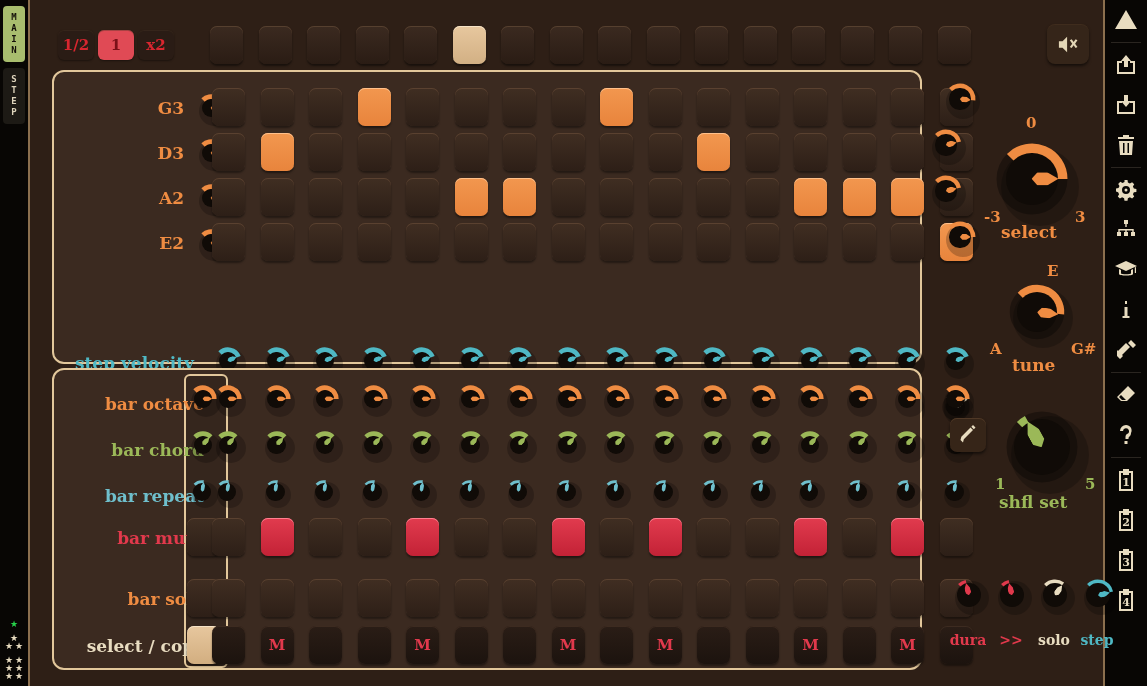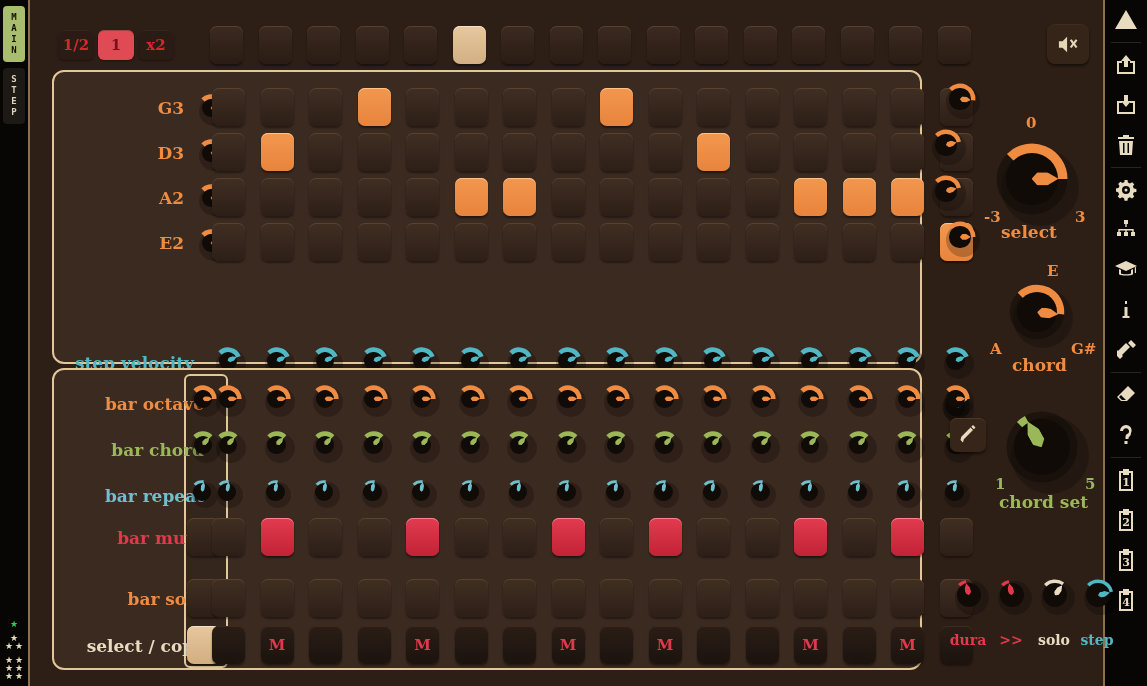--- a/index.html
+++ b/index.html
@@ -1544,37 +1544,37 @@
             </svg>
             <div class="cap" style="left: 9.6px; top: 9.6px; width: 40.8px; height: 40.8px;"></div>
             <div class="ptr" style="width: 10.2px; height: 21.216px; margin-left: -5.1px; margin-top: -21.216px; transform: rotate(95.4deg) translateY(0px); transform-origin: 50% 100%; left: 50%; top: 50%;">
               <div style="width: 10.2px; height: 21.216px; background: rgb(239, 140, 66); border-radius: 10.2px 10.2px 5.1px 5.1px; clip-path: polygon(50% 0%, 100% 42%, 100% 78%, 50% 100%, 0% 78%, 0% 42%);"></div>
             </div>
           </div>
         </div>
         <div class="klabel" style="left: 122px; top: 262px; color: rgb(239, 140, 66);">E</div>
         <div class="klabel" style="left: 65px; top: 340px; color: rgb(239, 140, 66);">A</div>
         <div class="klabel" style="left: 146px; top: 340px; color: rgb(239, 140, 66);">G#</div>
-        <div class="ktitle" style="left: 87px; top: 355px; color: rgb(239, 140, 66);">chord</div>
+        <div class="ktitle" style="left: 87px; top: 355px; color: rgb(239, 140, 66);">tune</div>
         <div class="bigknob" style="left: 78px; top: 408px;">
           <div class="knob" style="width: 78px; height: 78px;">
             <div style="position: absolute; left: 7.8px; top: 7.8px; width: 78px; height: 78px; border-radius: 50%; background: rgba(0, 0, 0, 0.22);"></div>
             <svg width="78" height="78" style="position: absolute; left: 0px; top: 0px;">
               <circle cx="39" cy="39" r="28.86" fill="none" stroke="#00000055" stroke-width="13.260000000000002"></circle>
               <path d="M 18.59289829495624 18.59289829495624 A 28.86 28.86 0 0 1 25.096588965424495 13.709789213934101" fill="none" stroke="#9bb858" stroke-width="13.260000000000002" stroke-linecap="butt"></path>
             </svg>
             <div class="cap" style="left: 10.92px; top: 10.92px; width: 56.16px; height: 56.16px;"></div>
             <div class="ptr" style="width: 13.26px; height: 29.2032px; margin-left: -6.63px; margin-top: -29.2032px; transform: rotate(-28.8deg) translateY(0px); transform-origin: 50% 100%; left: 50%; top: 50%;">
               <div style="width: 13.26px; height: 29.2032px; background: rgb(155, 184, 88); border-radius: 13.26px 13.26px 6.63px 6.63px; clip-path: polygon(50% 0%, 100% 42%, 100% 78%, 50% 100%, 0% 78%, 0% 42%);"></div>
             </div>
           </div>
         </div>
         <div class="klabel" style="left: 70px; top: 475px; color: rgb(155, 184, 88);">1</div>
         <div class="klabel" style="left: 160px; top: 475px; color: rgb(155, 184, 88);">5</div>
-        <div class="ktitle" style="left: 74px; top: 492px; color: rgb(155, 184, 88);">chord set</div>
+        <div class="ktitle" style="left: 74px; top: 492px; color: rgb(155, 184, 88);">shfl set</div>
         <div class="pencilbtn" style="left: 25px; top: 418px;">
           <svg width="20" height="20" viewBox="0 0 24 24">
             <path d="M3 18 l3 3 1-4 11-11 -3-3 -11 11 Z M16 2 l3 3 2-2 -3-3 Z" fill="#e8dcc0"></path>
           </svg>
         </div>
         <div class="knob-wrap" style="left: 27px; top: 578px;">
           <div class="knob" style="width: 34px; height: 34px;">
             <div style="position: absolute; left: 3.4px; top: 3.4px; width: 34px; height: 34px; border-radius: 50%; background: rgba(0, 0, 0, 0.22);"></div>
             <svg width="34" height="34" style="position: absolute; left: 0px; top: 0px;">
               <path d="M 8.104596692673233 8.104596692673232 A 12.58 12.58 0 0 1 14.255758023231497 4.722967134810558" fill="none" stroke="#e1394c" stroke-width="5.78" stroke-linecap="butt"></path>

